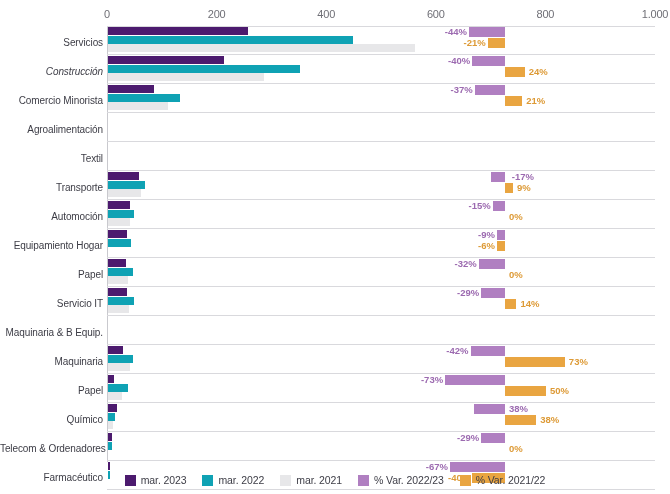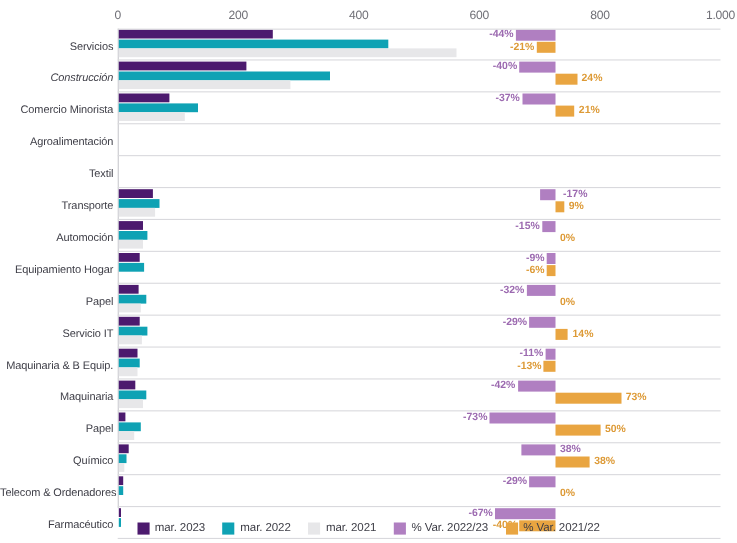--- a/index.html
+++ b/index.html
@@ -242,29 +242,20 @@
       <div class="row" style="top: 261px;">
         <div class="bar b2023" style="width: 18.632px;"></div>
         <div class="bar b2022" style="width: 26.304px;"></div>
         <div class="bar b2021" style="width: 21.372px;"></div>
         <div class="pbar neg-var2223" style="left: 374.22px; width: 23.78px;"></div>
         <div class="plabel v2223" style="left: 348.22px; text-align: right; width: 24px;">-29%</div>
         <div class="pbar pos-var2122" style="left: 398px; width: 11.48px;"></div>
         <div class="plabel v2122" style="left: 413.48px;">14%</div>
       </div>
       <div class="gridline" style="top: 289px;"></div>
-      <div class="row" style="top: 290px;">
-        <div class="bar b2023" style="width: 16.988px;"></div>
-        <div class="bar b2022" style="width: 18.632px;"></div>
-        <div class="bar b2021" style="width: 16.988px;"></div>
-        <div class="pbar neg-var2223" style="left: 388.98px; width: 9.02px;"></div>
-        <div class="plabel v2223" style="left: 362.98px; text-align: right; width: 24px;">-11%</div>
-        <div class="pbar neg-var2122" style="left: 387.34px; width: 10.66px;"></div>
-        <div class="plabel v2122" style="left: 361.34px; text-align: right; width: 24px;">-13%</div>
-      </div>
       <div class="gridline" style="top: 318px;"></div>
       <div class="row" style="top: 319px;">
         <div class="bar b2023" style="width: 15.344px;"></div>
         <div class="bar b2022" style="width: 24.66px;"></div>
         <div class="bar b2021" style="width: 22.468px;"></div>
         <div class="pbar neg-var2223" style="left: 363.56px; width: 34.44px;"></div>
         <div class="plabel v2223" style="left: 337.56px; text-align: right; width: 24px;">-42%</div>
         <div class="pbar pos-var2122" style="left: 398px; width: 59.86px;"></div>
         <div class="plabel v2122" style="left: 461.86px;">73%</div>
       </div>

